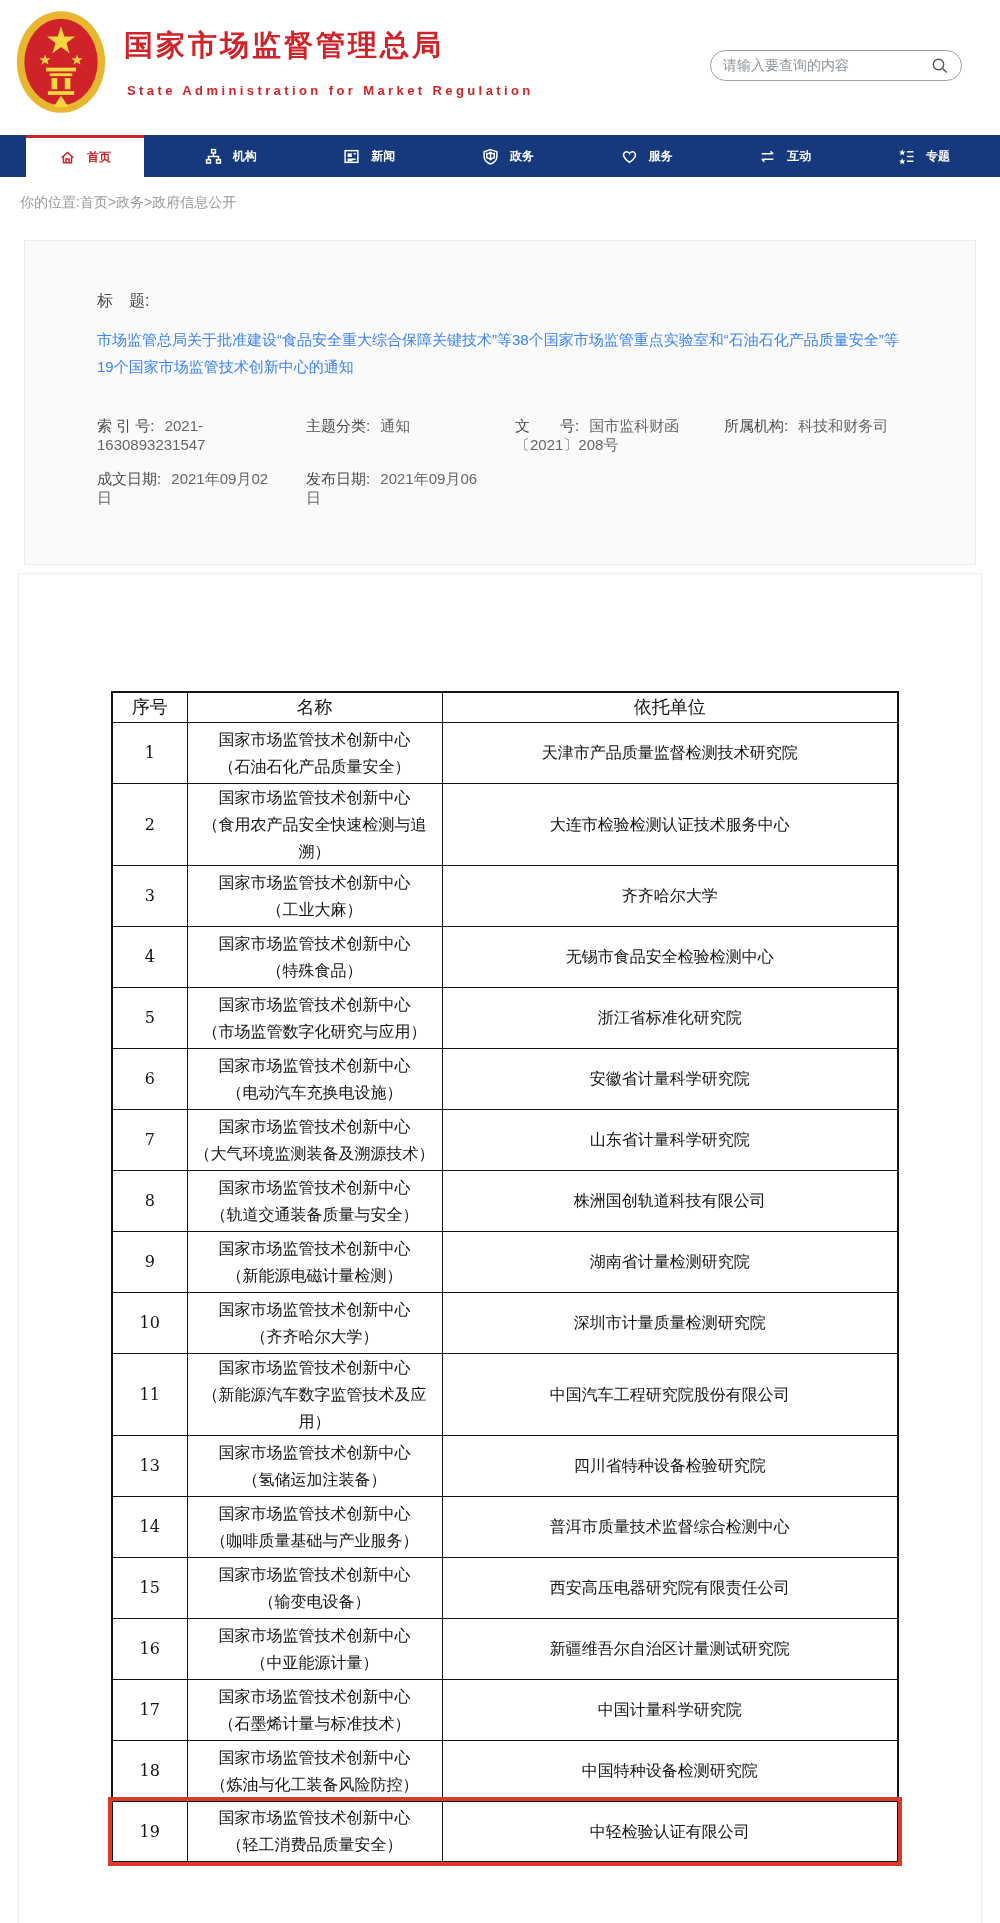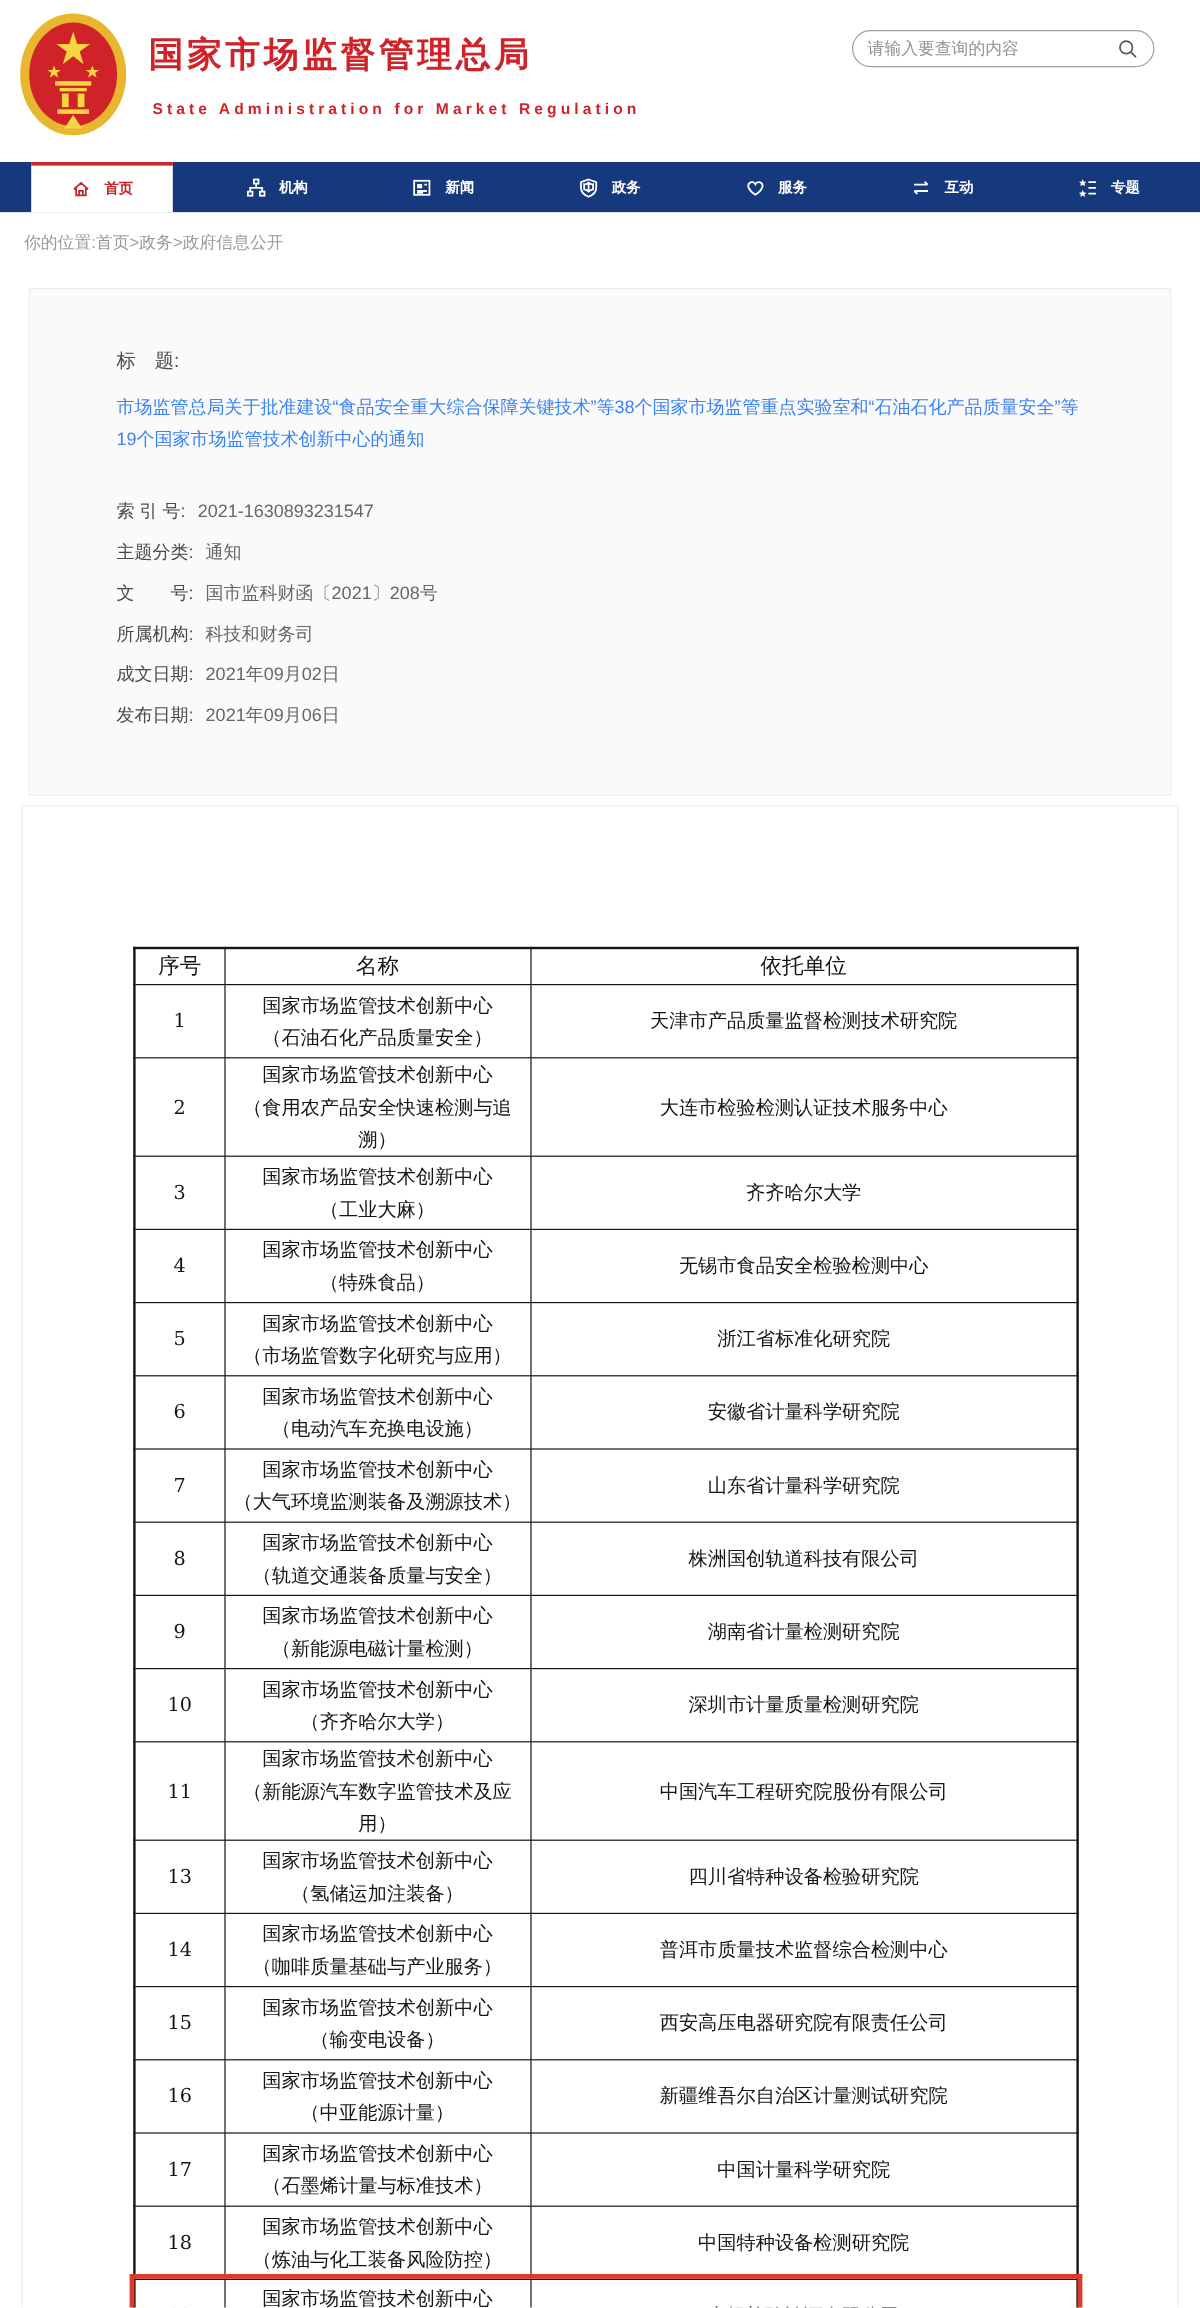--- a/index.html
+++ b/index.html
@@ -14,21 +14,21 @@
   .emblem { position: absolute; left: 14px; top: 8px; width: 94px; height: 108px; }
   .site-title {
     position: absolute; left: 124px; top: 26px;
     color: #cf2329; font-size: 29px; font-weight: bold; letter-spacing: 3px;
   }
   .site-sub {
     position: absolute; left: 127px; top: 83px;
     color: #cf2329; font-size: 13px; letter-spacing: 3.4px; font-weight: bold;
   }
   .search {
-    position: absolute; right: 38px; top: 25px; width: 252px; height: 31px;
+    position: absolute; right: 38px; top: 50px; width: 252px; height: 31px;
     border: 1px solid #9aa0a6; border-radius: 17px;
     display: flex; align-items: center; padding: 0 12px; background: #fff;
   }
   .search-ph { color: #8d9399; font-size: 14px; flex: 1; }
   .search-ic { width: 18px; height: 18px; flex: 0 0 auto; cursor: pointer; }
 
   
   .nav {
     height: 42px; background: #16397e; display: flex; align-items: stretch;
     justify-content: space-between; padding: 0 24px 0 26px;
@@ -46,21 +46,21 @@
   .crumb { padding: 17px 20px 15px; color: #999; font-size: 14px; background: #fff; }
 
   
   .info-card {
     margin: 13px 24px 0; background: #fafafa; border: 1px solid #ececec;
     padding: 50px 72px 56px;
   }
   .info-title-label { color: #4a4a4a; font-size: 16px; }
   .info-title { color: #3b82f6; font-size: 15px; line-height: 27px; margin-top: 14px; }
   .info-fields {
-    display: grid; grid-template-columns: 1fr; column-gap: 30px;
+    display: grid; grid-template-columns: 1fr 1fr 1fr 1fr; column-gap: 30px;
     margin-top: 22px;
   }
   .info-field { margin-top: 15px; font-size: 15px; }
   .info-field .lbl { color: #4a4a4a; }
   .info-field .val { color: #666; margin-left: 6px; }
 
   
   .panel {
     margin: 8px 18px 0; border: 1px solid #ededed; border-bottom: none;
     background: #fff; padding: 47px 0 60px; min-height: 1300px;

